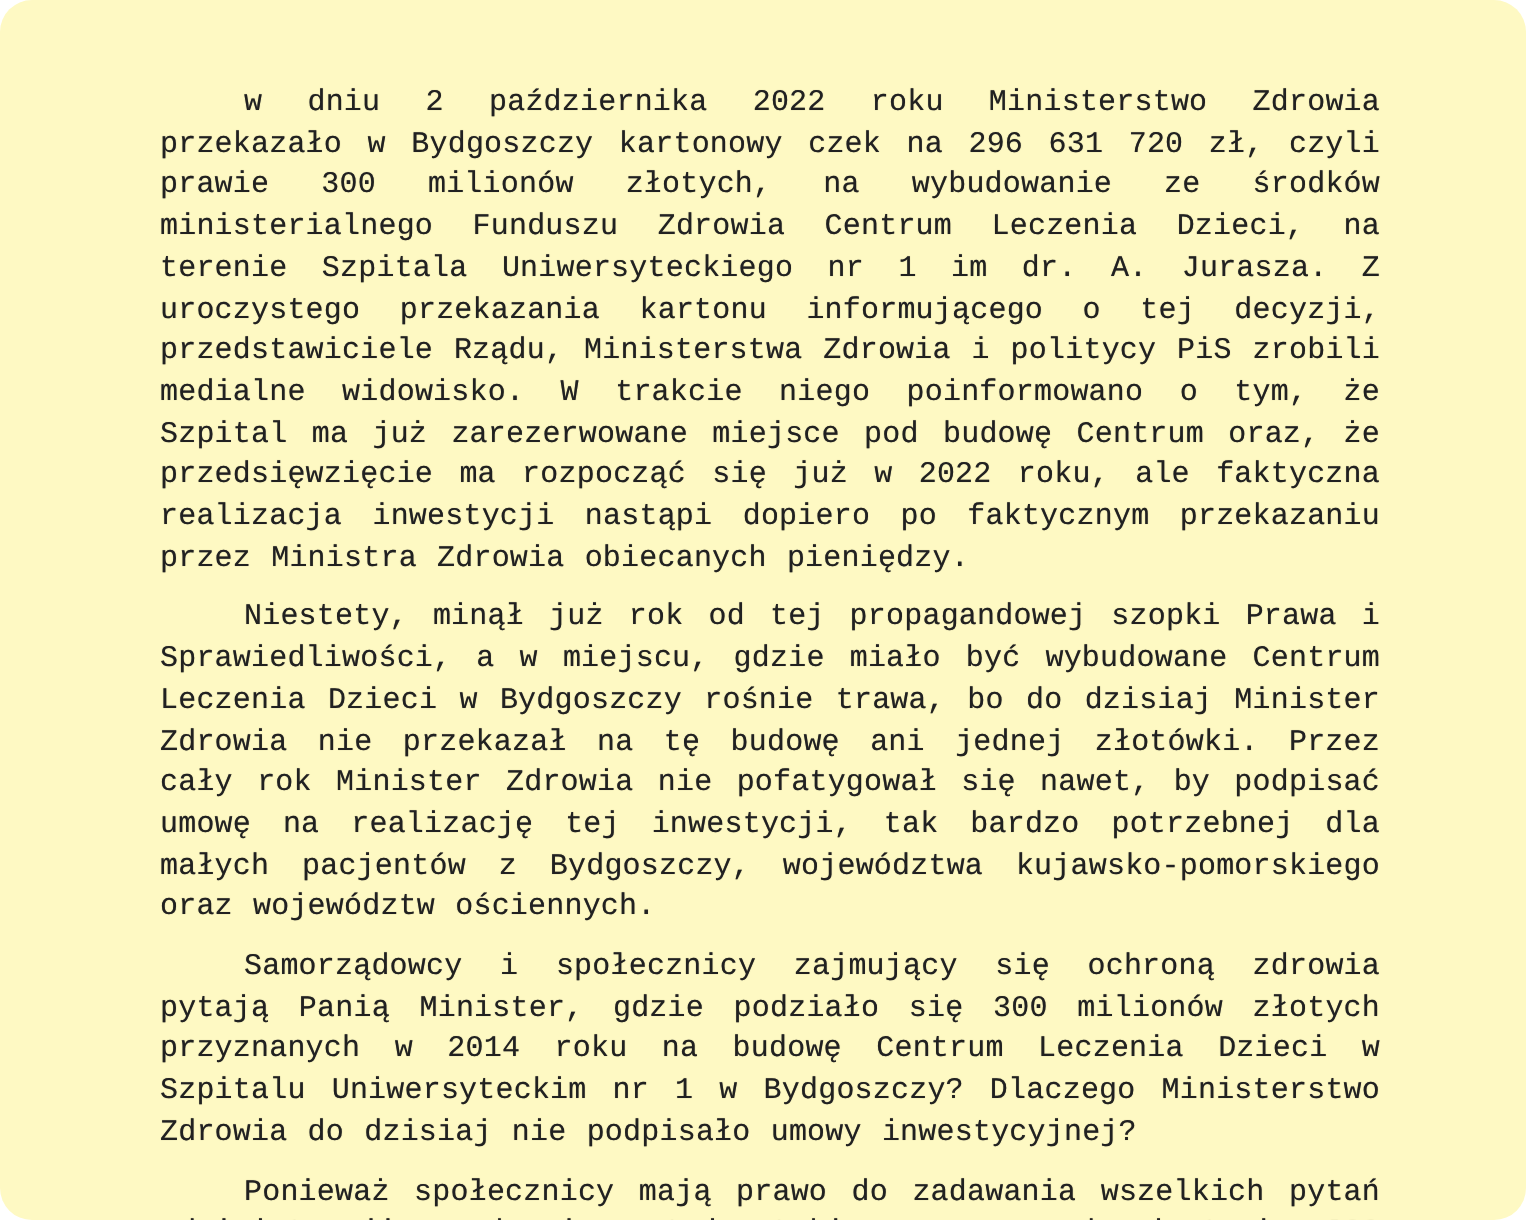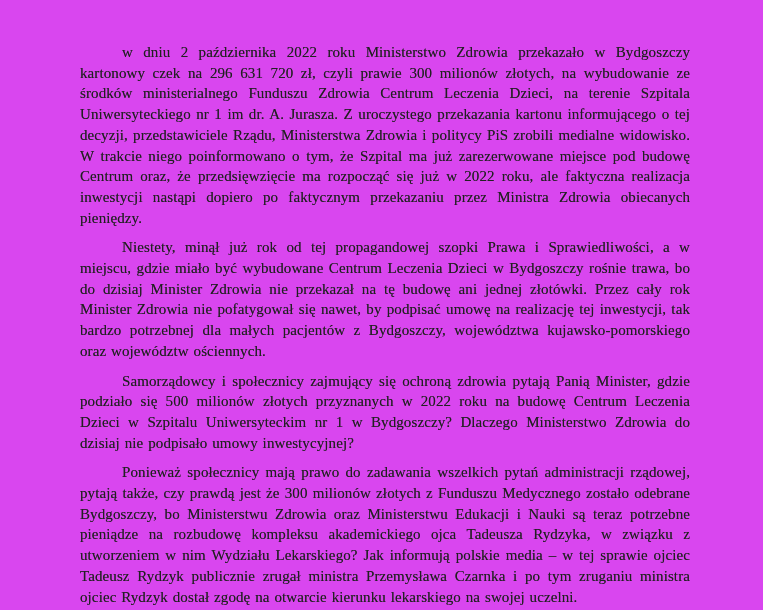--- a/index.html
+++ b/index.html
@@ -4,23 +4,24 @@
 <style>
   html, body {
     margin: 0;
     padding: 0;
     background: #ffffff;
   }
   .page {
     position: relative;
     width: 763px;
     height: 610px;
-    background: #d946ef;
+    background: #fef9c3;
     overflow: hidden;
-    font-family: Liberation Serif, serif;
+    font-family: Liberation Mono, monospace;
+    border-radius: 16px;
   }
   .text-block {
     position: absolute;
     left: 80px;
     top: 42px;
     width: 610px;
     color: #222222;
   }
   .para {
     margin: 0 0 9px 0;
@@ -35,16 +36,16 @@
     word-spacing: 1px;
   }
 </style>
 </head>
 <body>
 
 <div class="page">
   <div class="text-block">
     <p class="para">w dniu 2 października 2022 roku Ministerstwo Zdrowia przekazało w Bydgoszczy kartonowy czek na 296 631 720 zł, czyli prawie 300 milionów złotych, na wybudowanie ze środków ministerialnego Funduszu Zdrowia Centrum Leczenia Dzieci, na terenie Szpitala Uniwersyteckiego nr 1 im dr. A. Jurasza. Z uroczystego przekazania kartonu informującego o tej decyzji, przedstawiciele Rządu, Ministerstwa Zdrowia i politycy PiS zrobili medialne widowisko. W trakcie niego poinformowano o tym, że Szpital ma już zarezerwowane miejsce pod budowę Centrum oraz, że przedsięwzięcie ma rozpocząć się już w 2022 roku, ale faktyczna realizacja inwestycji nastąpi dopiero po faktycznym przekazaniu przez Ministra Zdrowia obiecanych pieniędzy.</p>
     <p class="para">Niestety, minął już rok od tej propagandowej szopki Prawa i Sprawiedliwości, a w miejscu, gdzie miało być wybudowane Centrum Leczenia Dzieci w Bydgoszczy rośnie trawa, bo do dzisiaj Minister Zdrowia nie przekazał na tę budowę ani jednej złotówki. Przez cały rok Minister Zdrowia nie pofatygował się nawet, by podpisać umowę na realizację tej inwestycji, tak bardzo potrzebnej dla małych pacjentów z Bydgoszczy, województwa kujawsko-pomorskiego oraz województw ościennych.</p>
-    <p class="para">Samorządowcy i społecznicy zajmujący się ochroną zdrowia pytają Panią Minister, gdzie podziało się 500 milionów złotych przyznanych w 2022 roku  na budowę Centrum Leczenia Dzieci w Szpitalu Uniwersyteckim nr 1 w Bydgoszczy? Dlaczego Ministerstwo Zdrowia do dzisiaj nie podpisało umowy inwestycyjnej?</p>
+    <p class="para">Samorządowcy i społecznicy zajmujący się ochroną zdrowia pytają Panią Minister, gdzie podziało się 300 milionów złotych przyznanych w 2014 roku  na budowę Centrum Leczenia Dzieci w Szpitalu Uniwersyteckim nr 1 w Bydgoszczy? Dlaczego Ministerstwo Zdrowia do dzisiaj nie podpisało umowy inwestycyjnej?</p>
     <p class="para">Ponieważ społecznicy mają prawo do zadawania wszelkich pytań administracji rządowej, pytają także, czy prawdą jest że 300 milionów złotych z Funduszu Medycznego zostało odebrane Bydgoszczy, bo Ministerstwu Zdrowia oraz Ministerstwu Edukacji i Nauki są teraz potrzebne pieniądze na rozbudowę kompleksu akademickiego ojca Tadeusza Rydzyka, w związku z utworzeniem w nim Wydziału Lekarskiego? Jak informują polskie media – w tej sprawie ojciec Tadeusz Rydzyk publicznie zrugał ministra Przemysława Czarnka i po tym zruganiu ministra ojciec Rydzyk dostał zgodę na otwarcie kierunku lekarskiego na swojej uczelni.</p>
   </div>
 </div>
 
 </body></html>

